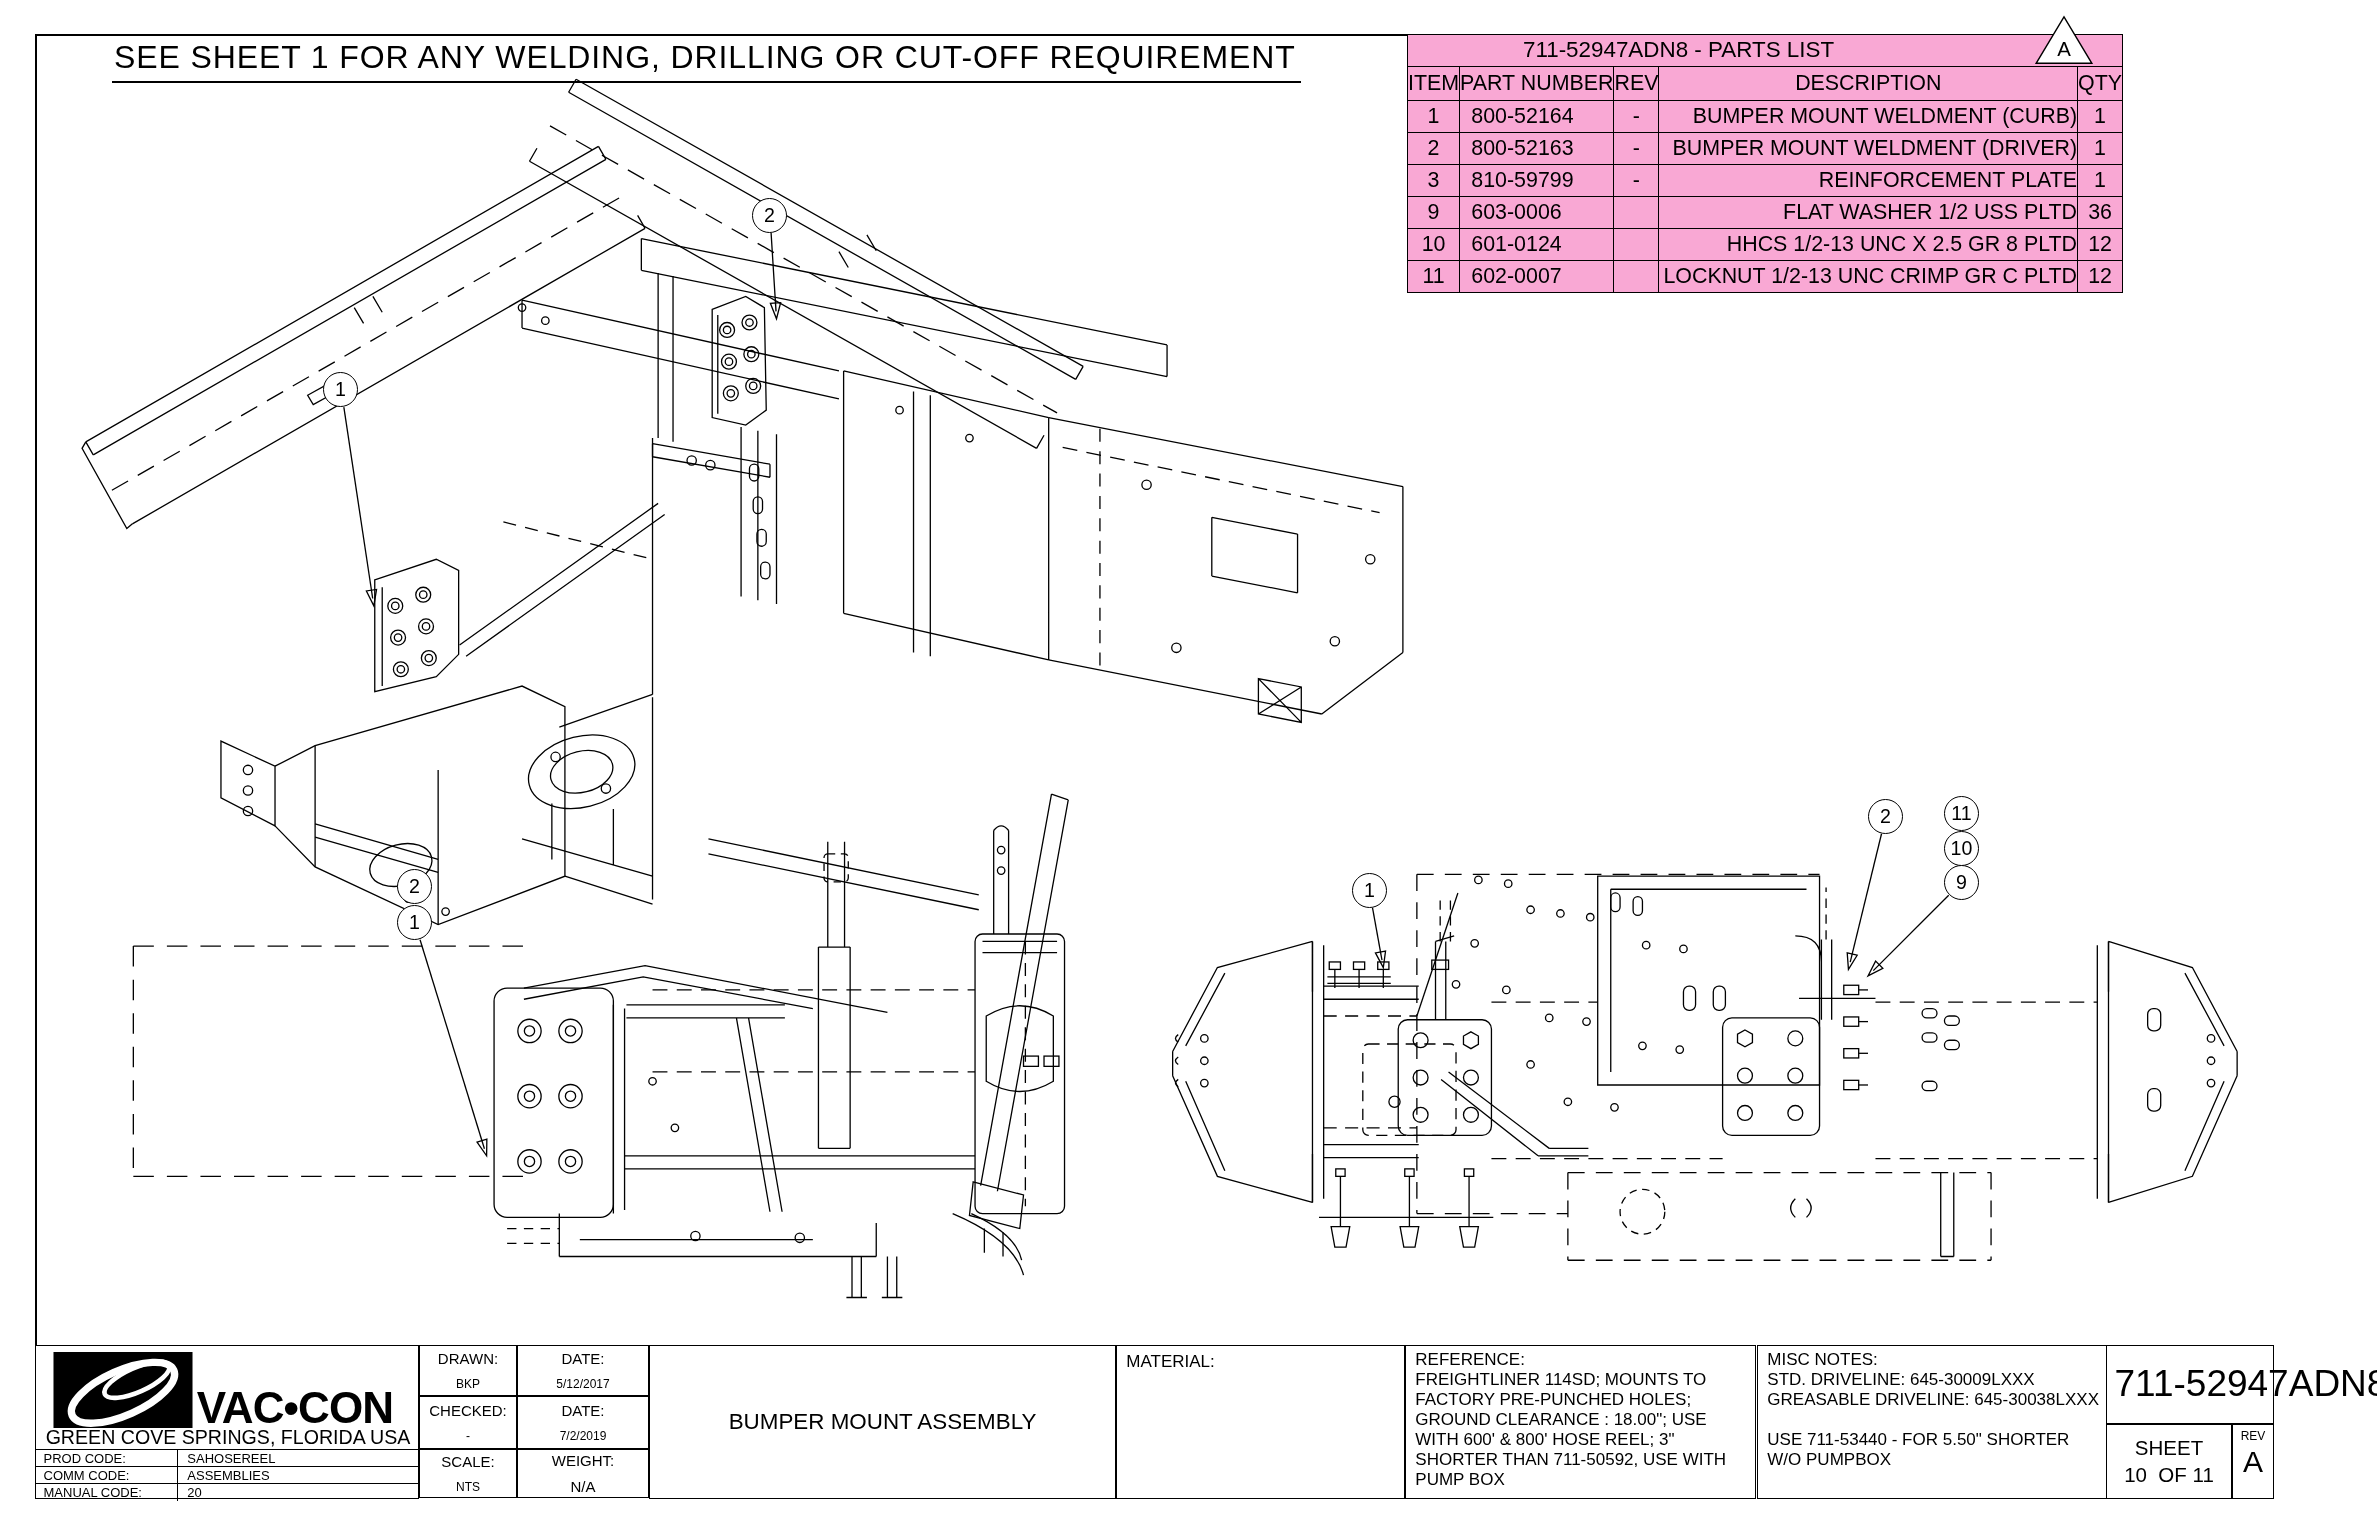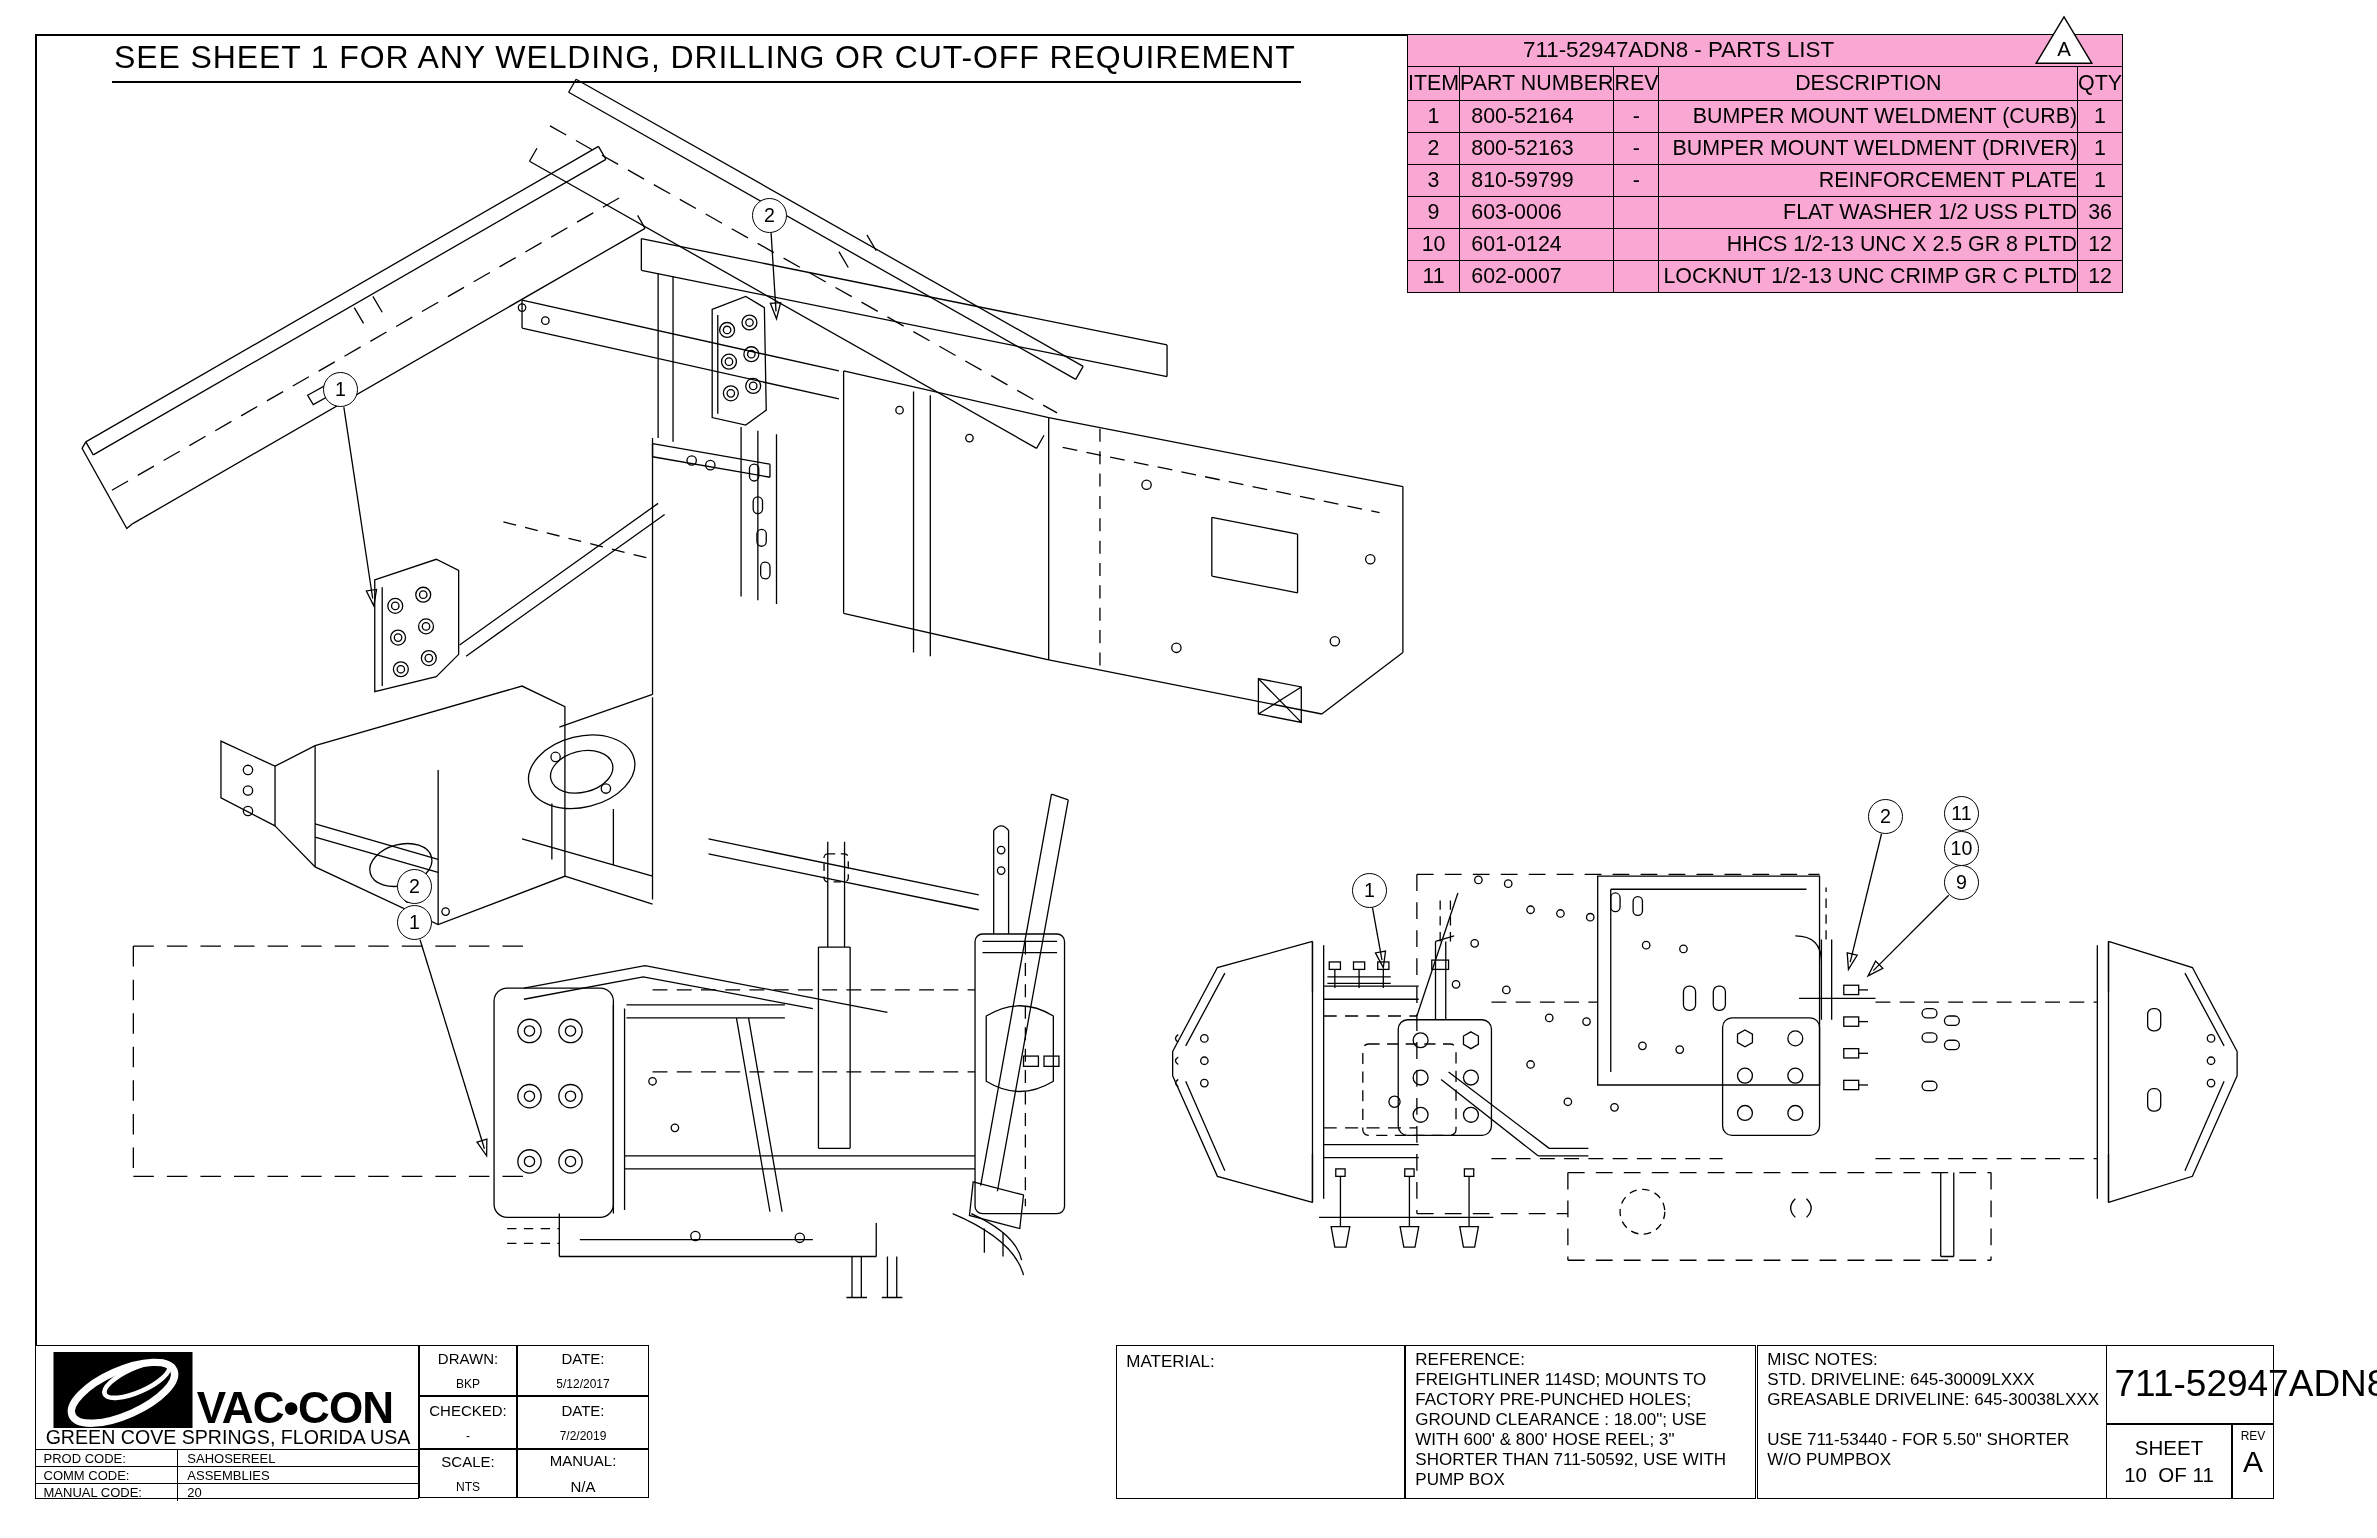--- a/index.html
+++ b/index.html
@@ -458,24 +458,25 @@
     </div>
     <div id="checked-date-cell" class="tb-cell sig">
       <div class="t">DATE:</div>
       <div class="v">7/2/2019</div>
     </div>
     <div id="scale-cell" class="tb-cell sig">
       <div class="t">SCALE:</div>
       <div class="v">NTS</div>
     </div>
     <div id="weight-cell" class="tb-cell sig">
-      <div class="t">MANUAL:</div>
+      <div class="t">WEIGHT:</div>
       <div class="v" style="font-size:15px">N/A</div>
     </div>
 
+    <div id="title-cell" class="tb-cell">BUMPER MOUNT ASSEMBLY</div>
 
     <div id="material-cell" class="tb-cell">
       <div class="lbl-sm">MATERIAL:</div>
     </div>
 
     <div id="reference-cell" class="tb-cell">
       <div class="tline">REFERENCE:</div>
       <div>
           <div class="tline">FREIGHTLINER 114SD; MOUNTS TO</div>
           <div class="tline">FACTORY PRE-PUNCHED HOLES;</div>

